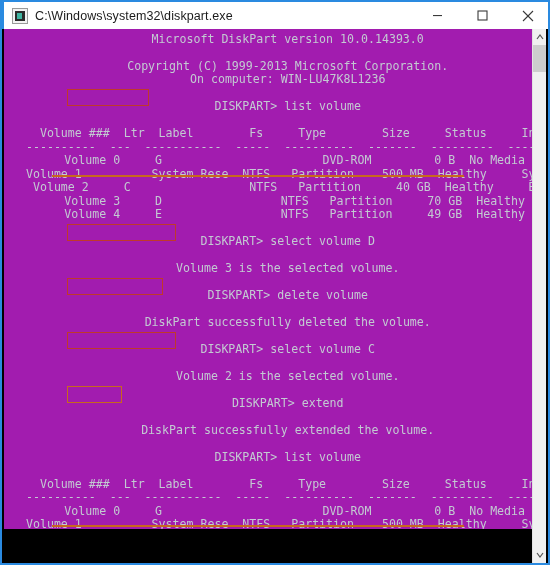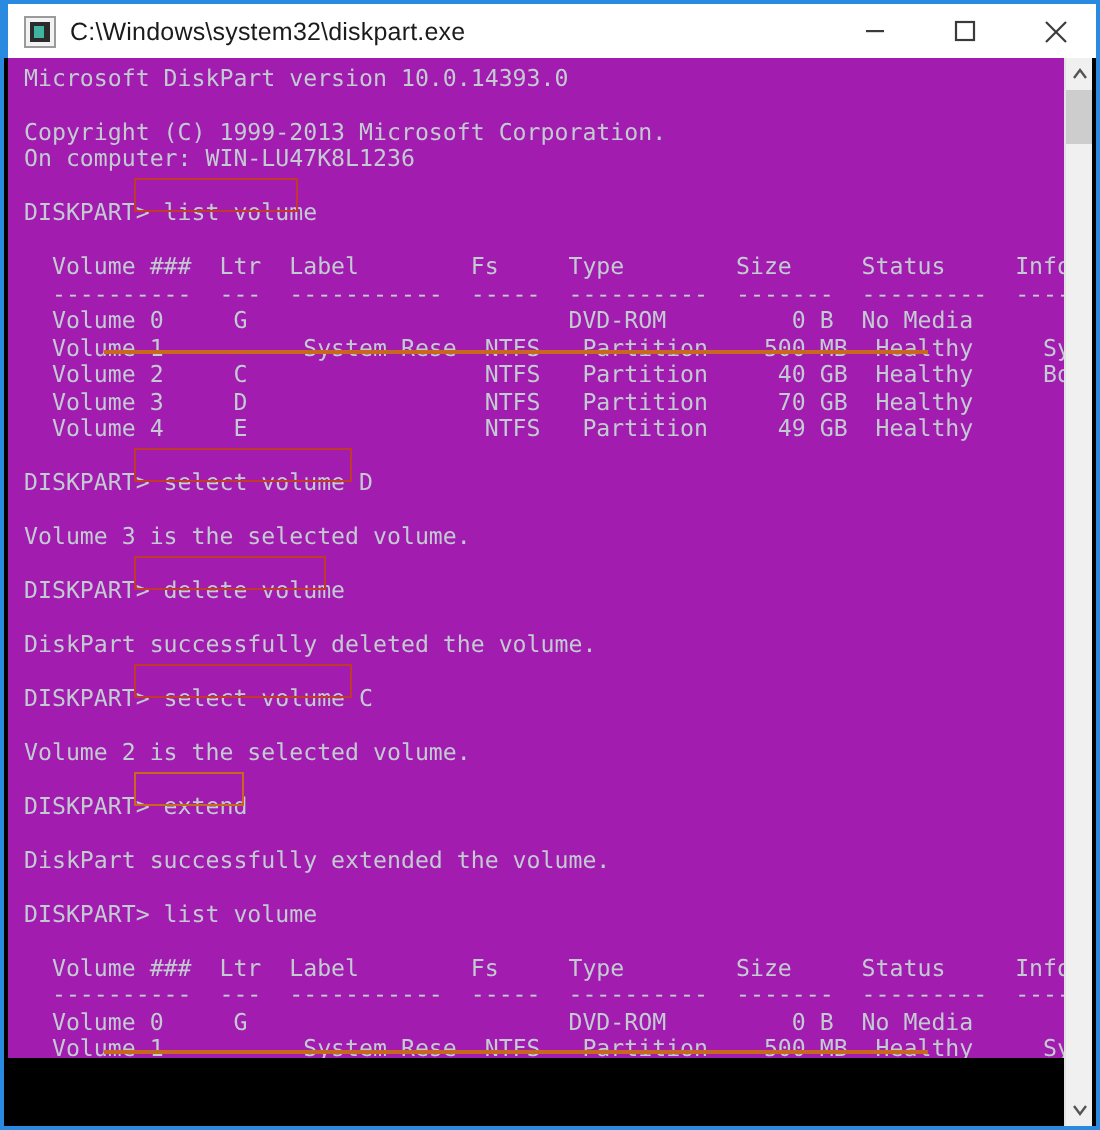--- a/index.html
+++ b/index.html
@@ -12,20 +12,21 @@
   }
   #window {
     position: relative;
     width: 550px;
     height: 565px;
     box-sizing: border-box;
     background: #000000;
     border: 2px solid #2a8ae0;
     border-top: none;
     overflow: hidden;
+    text-align: center;
   }
   
   #titlebar {
     position: absolute;
     left: 0; top: 0;
     width: 550px;
     height: 29px;
     background: #ffffff;
     border-top: 2px solid #2a8ae0;
     border-left: 2px solid #2a8ae0;

